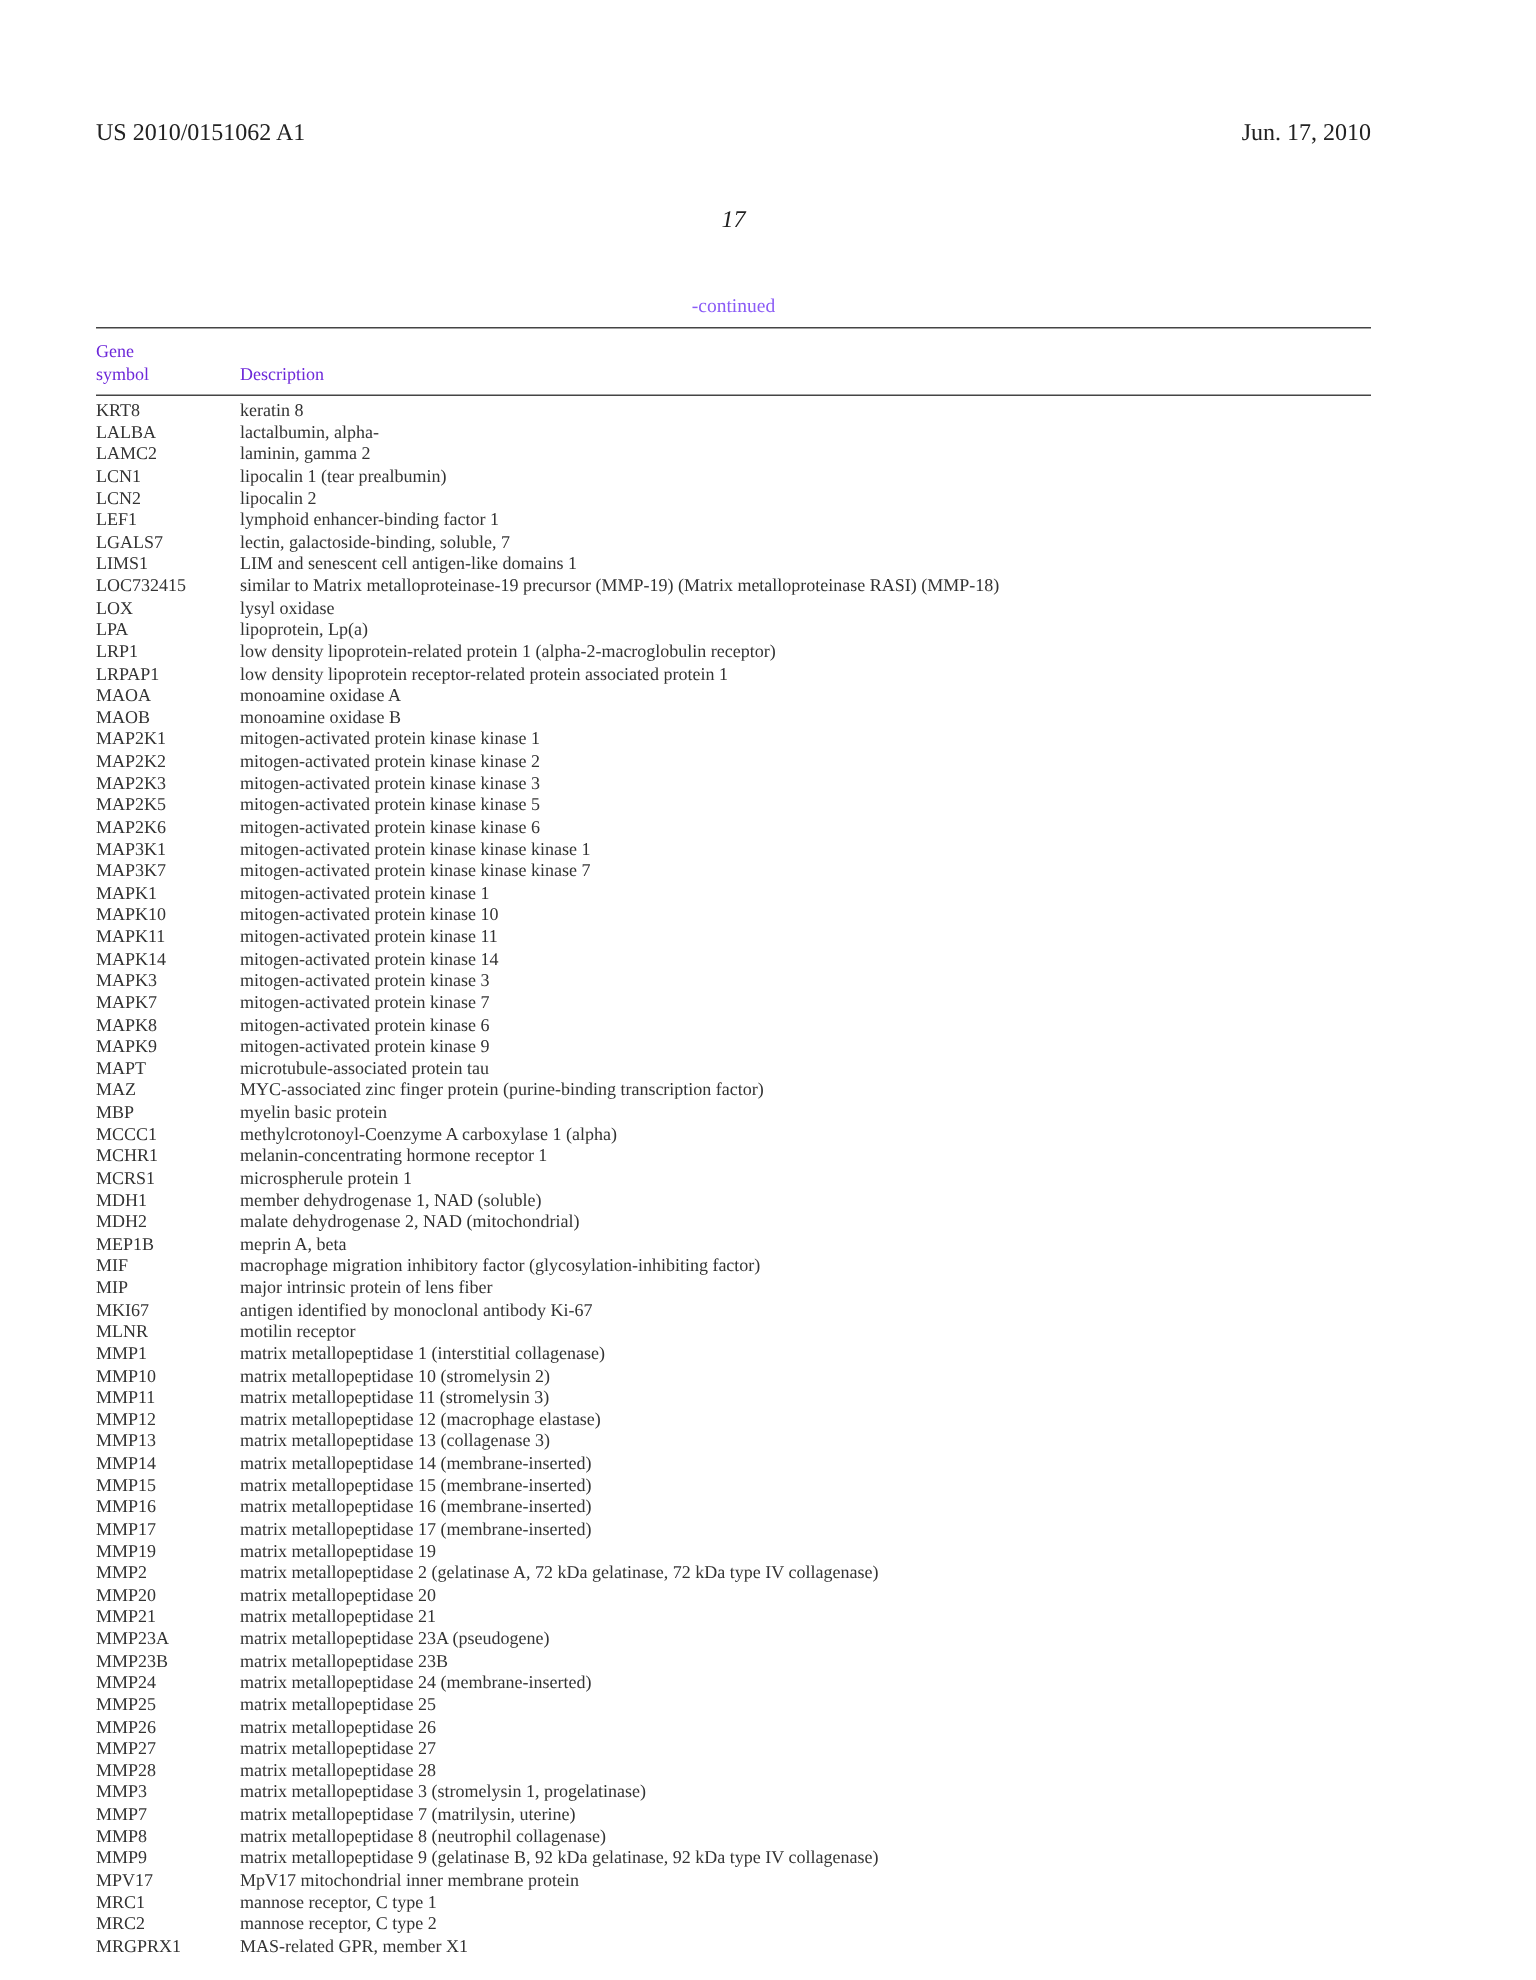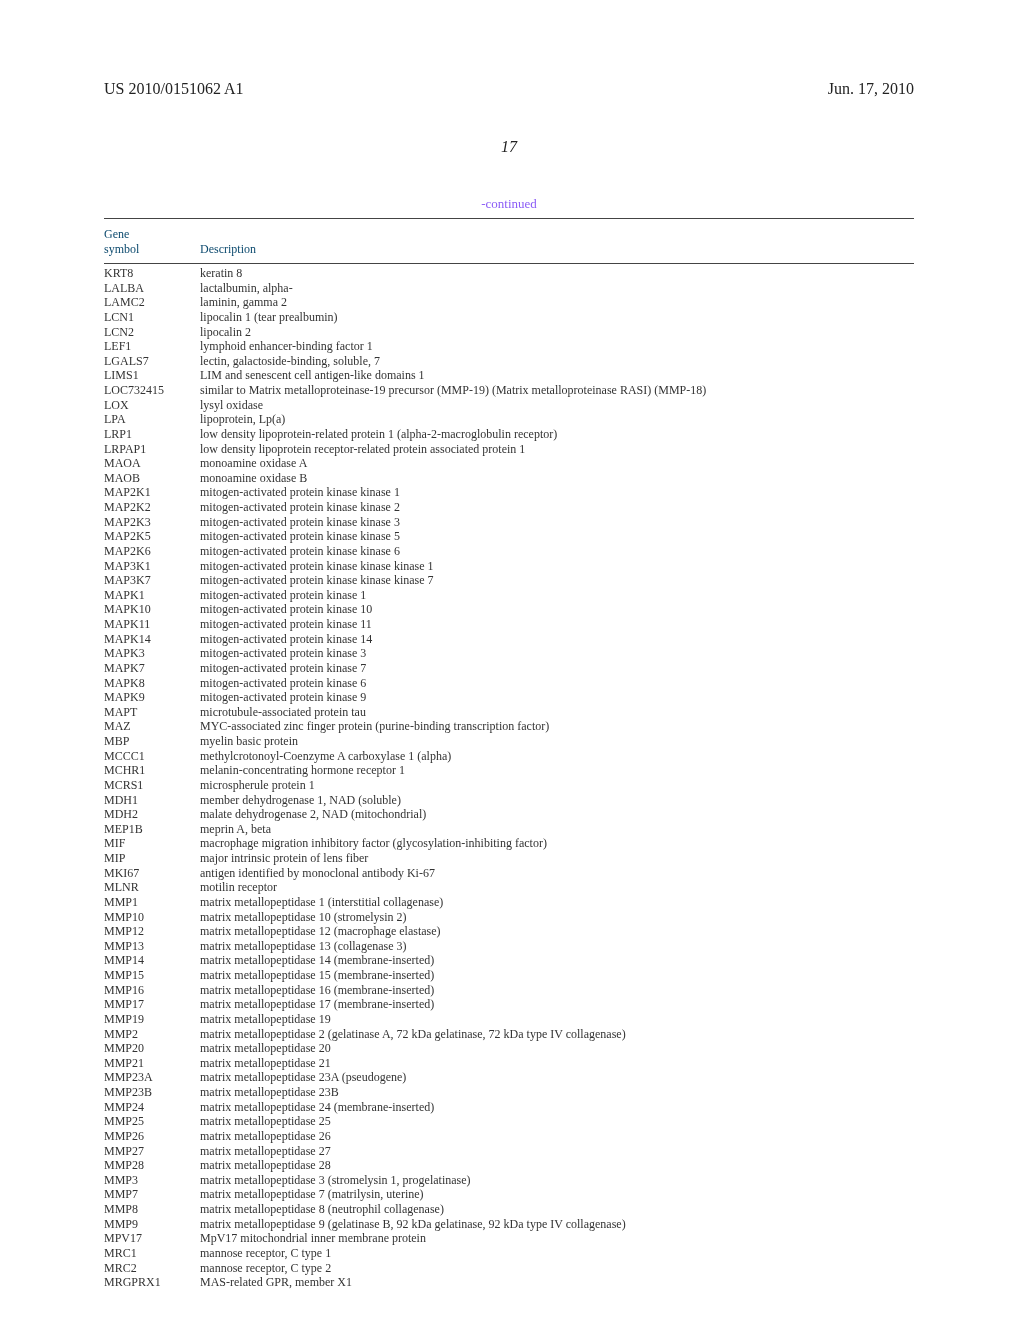--- a/index.html
+++ b/index.html
@@ -7,21 +7,21 @@
     padding: 0;
     background: #fff;
     font-family: "Times New Roman", Times, serif;
     width: 1024px;
   }
   .page {
     width: 1024px;
     height: 1320px;
     position: relative;
     box-sizing: border-box;
-    padding: 80px 110px 40px 104px;
+    padding: 80px 110px 40px 64px;
     color: #000;
   }
   .header-row {
     display: flex;
     justify-content: space-between;
     font-size: 16px;
     margin-bottom: 40px;
     font-family: "Times New Roman", Times, serif;
     color: #222;
   }
@@ -43,21 +43,21 @@
   }
   hr.rule {
     border: none;
     border-top: 1px solid #444;
     margin: 2px 0;
   }
   .colhead {
     display: flex;
     font-size: 12px;
     padding: 6px 0 4px 0;
-    color: #0c4a6e;
+    color: #6d28d9;
   }
   .colhead .c1 { width: 96px; }
   .colhead .c2 { flex: 1; }
   table.genes {
     width: 100%;
     border-collapse: collapse;
     font-size: 12px;
     line-height: 1.22;
     color: #333;
   }
@@ -270,20 +270,24 @@
           </tr>
           <tr>
             <td class="sym">MMP1</td>
             <td class="desc">matrix metallopeptidase 1 (interstitial collagenase)</td>
           </tr>
           <tr>
             <td class="sym">MMP10</td>
             <td class="desc">matrix metallopeptidase 10 (stromelysin 2)</td>
           </tr>
           <tr>
+            <td class="sym">MMP11</td>
+            <td class="desc">matrix metallopeptidase 11 (stromelysin 3)</td>
+          </tr>
+          <tr>
             <td class="sym">MMP12</td>
             <td class="desc">matrix metallopeptidase 12 (macrophage elastase)</td>
           </tr>
           <tr>
             <td class="sym">MMP13</td>
             <td class="desc">matrix metallopeptidase 13 (collagenase 3)</td>
           </tr>
           <tr>
             <td class="sym">MMP14</td>
             <td class="desc">matrix metallopeptidase 14 (membrane-inserted)</td>

